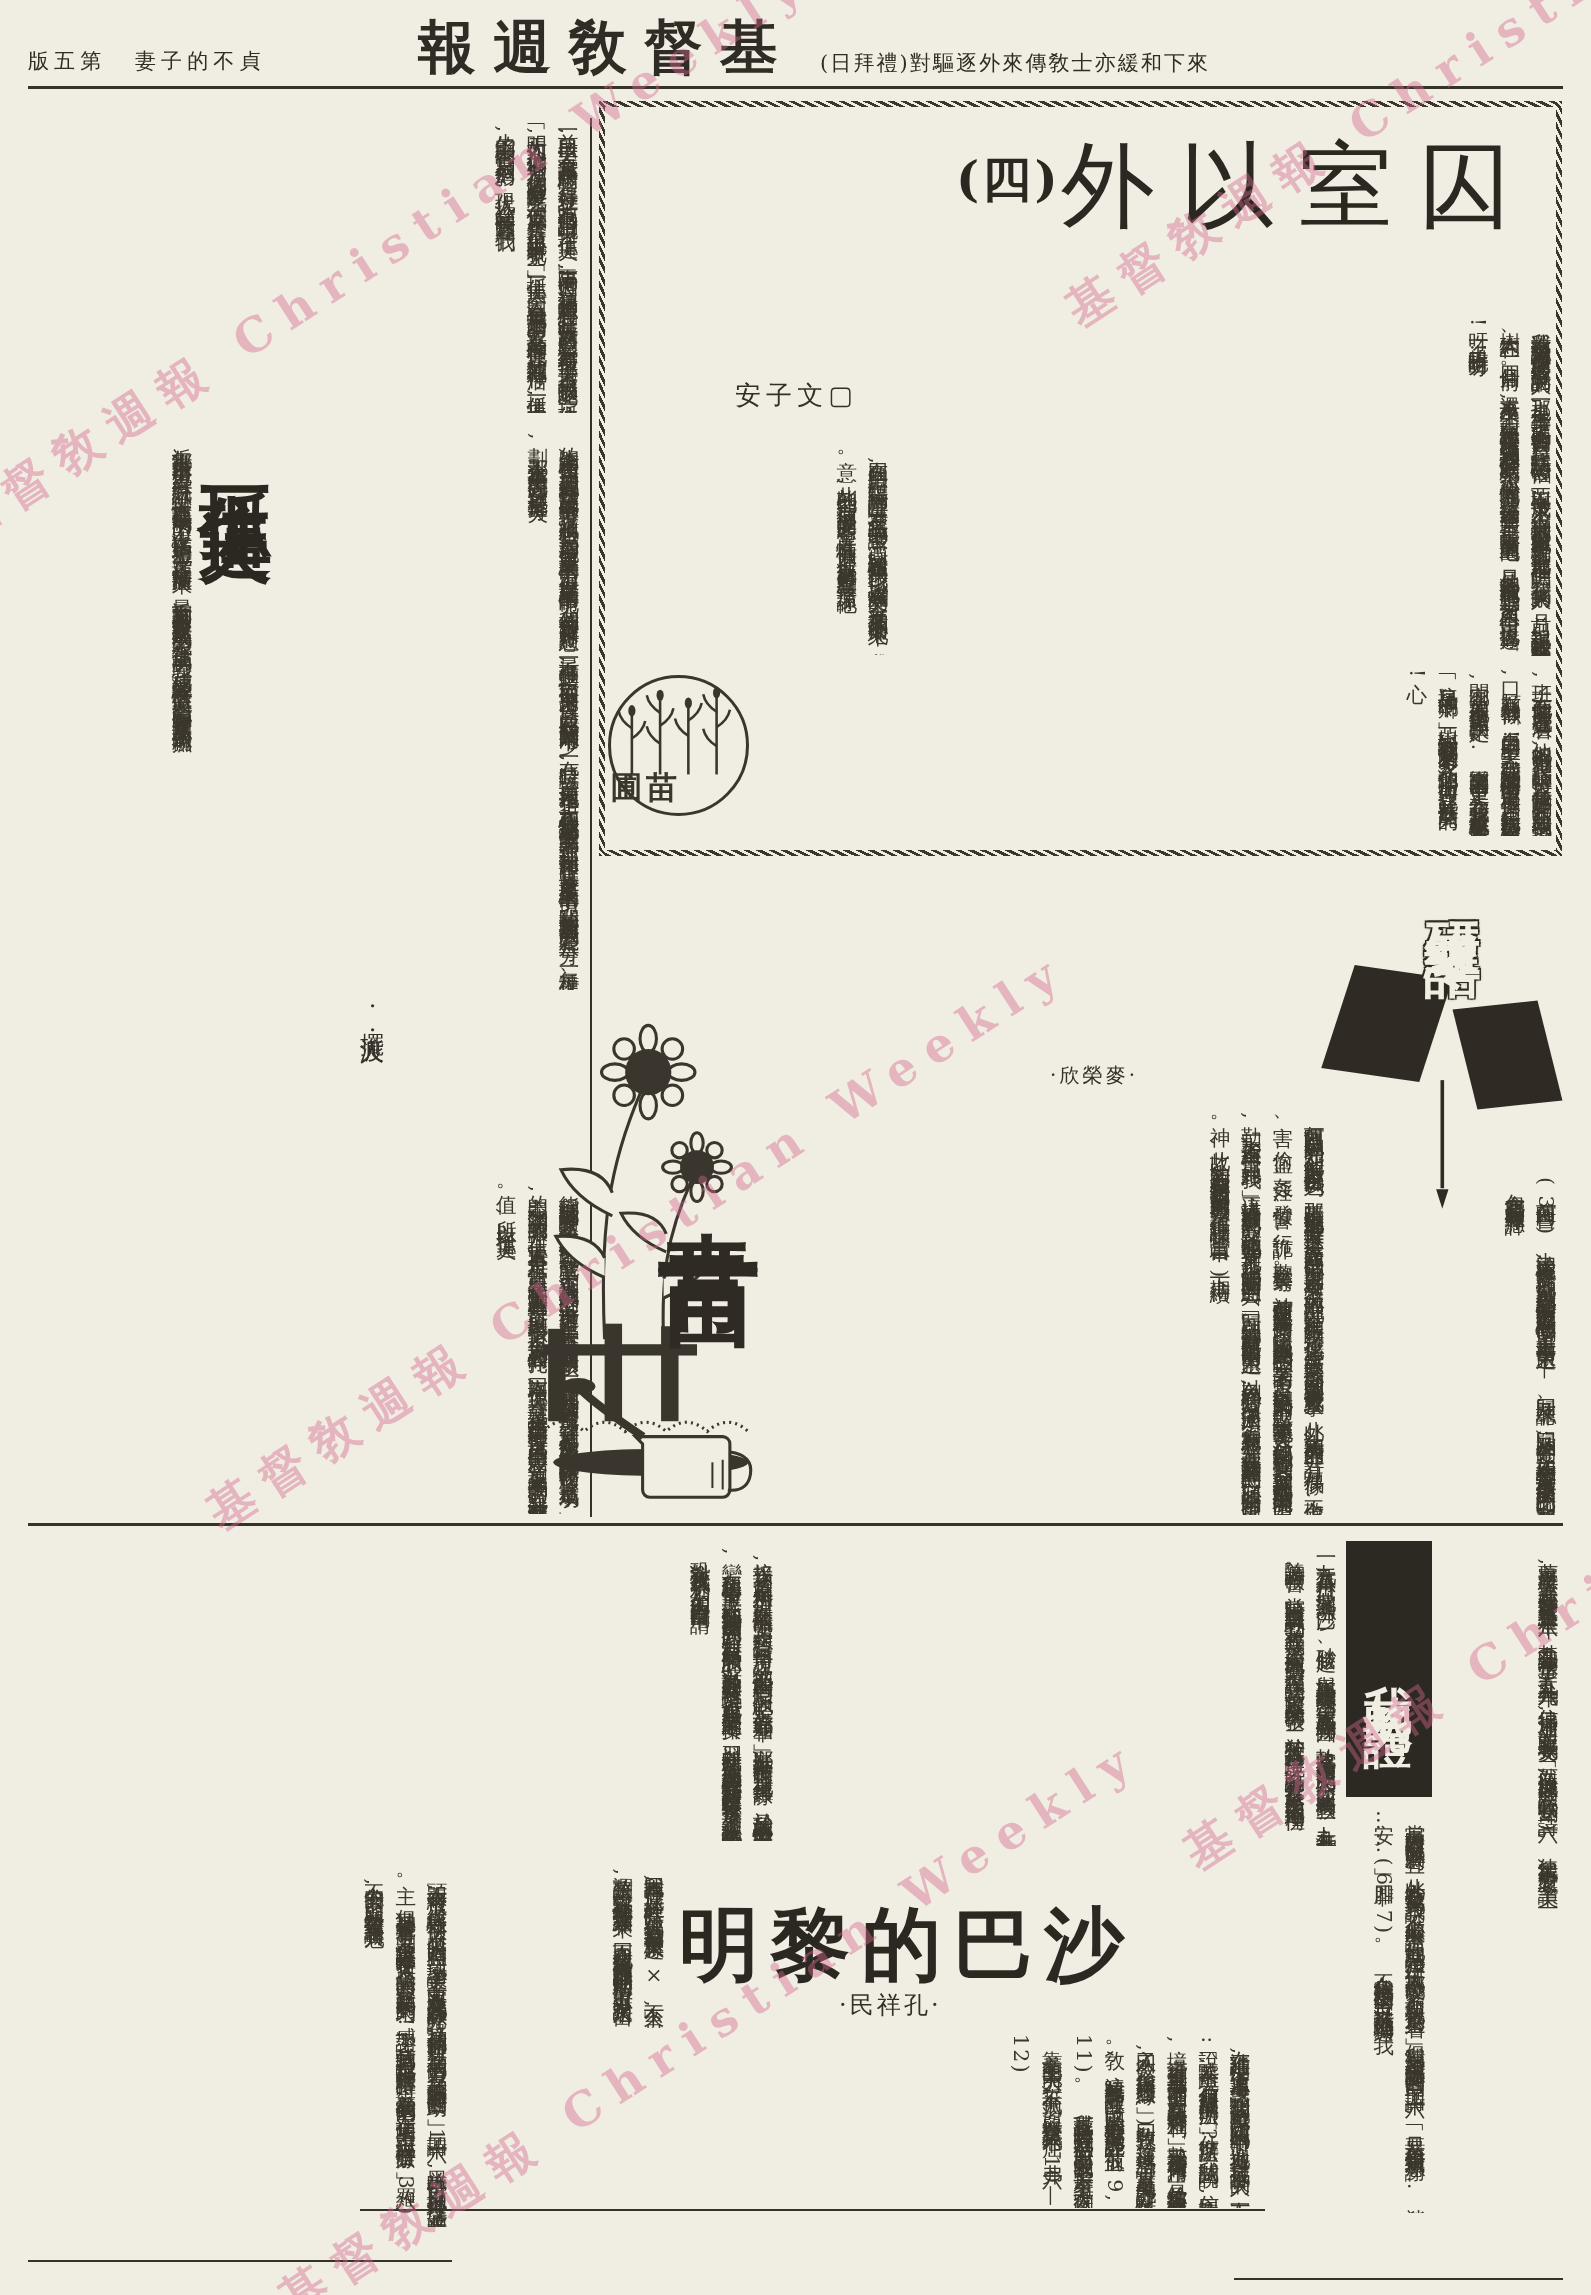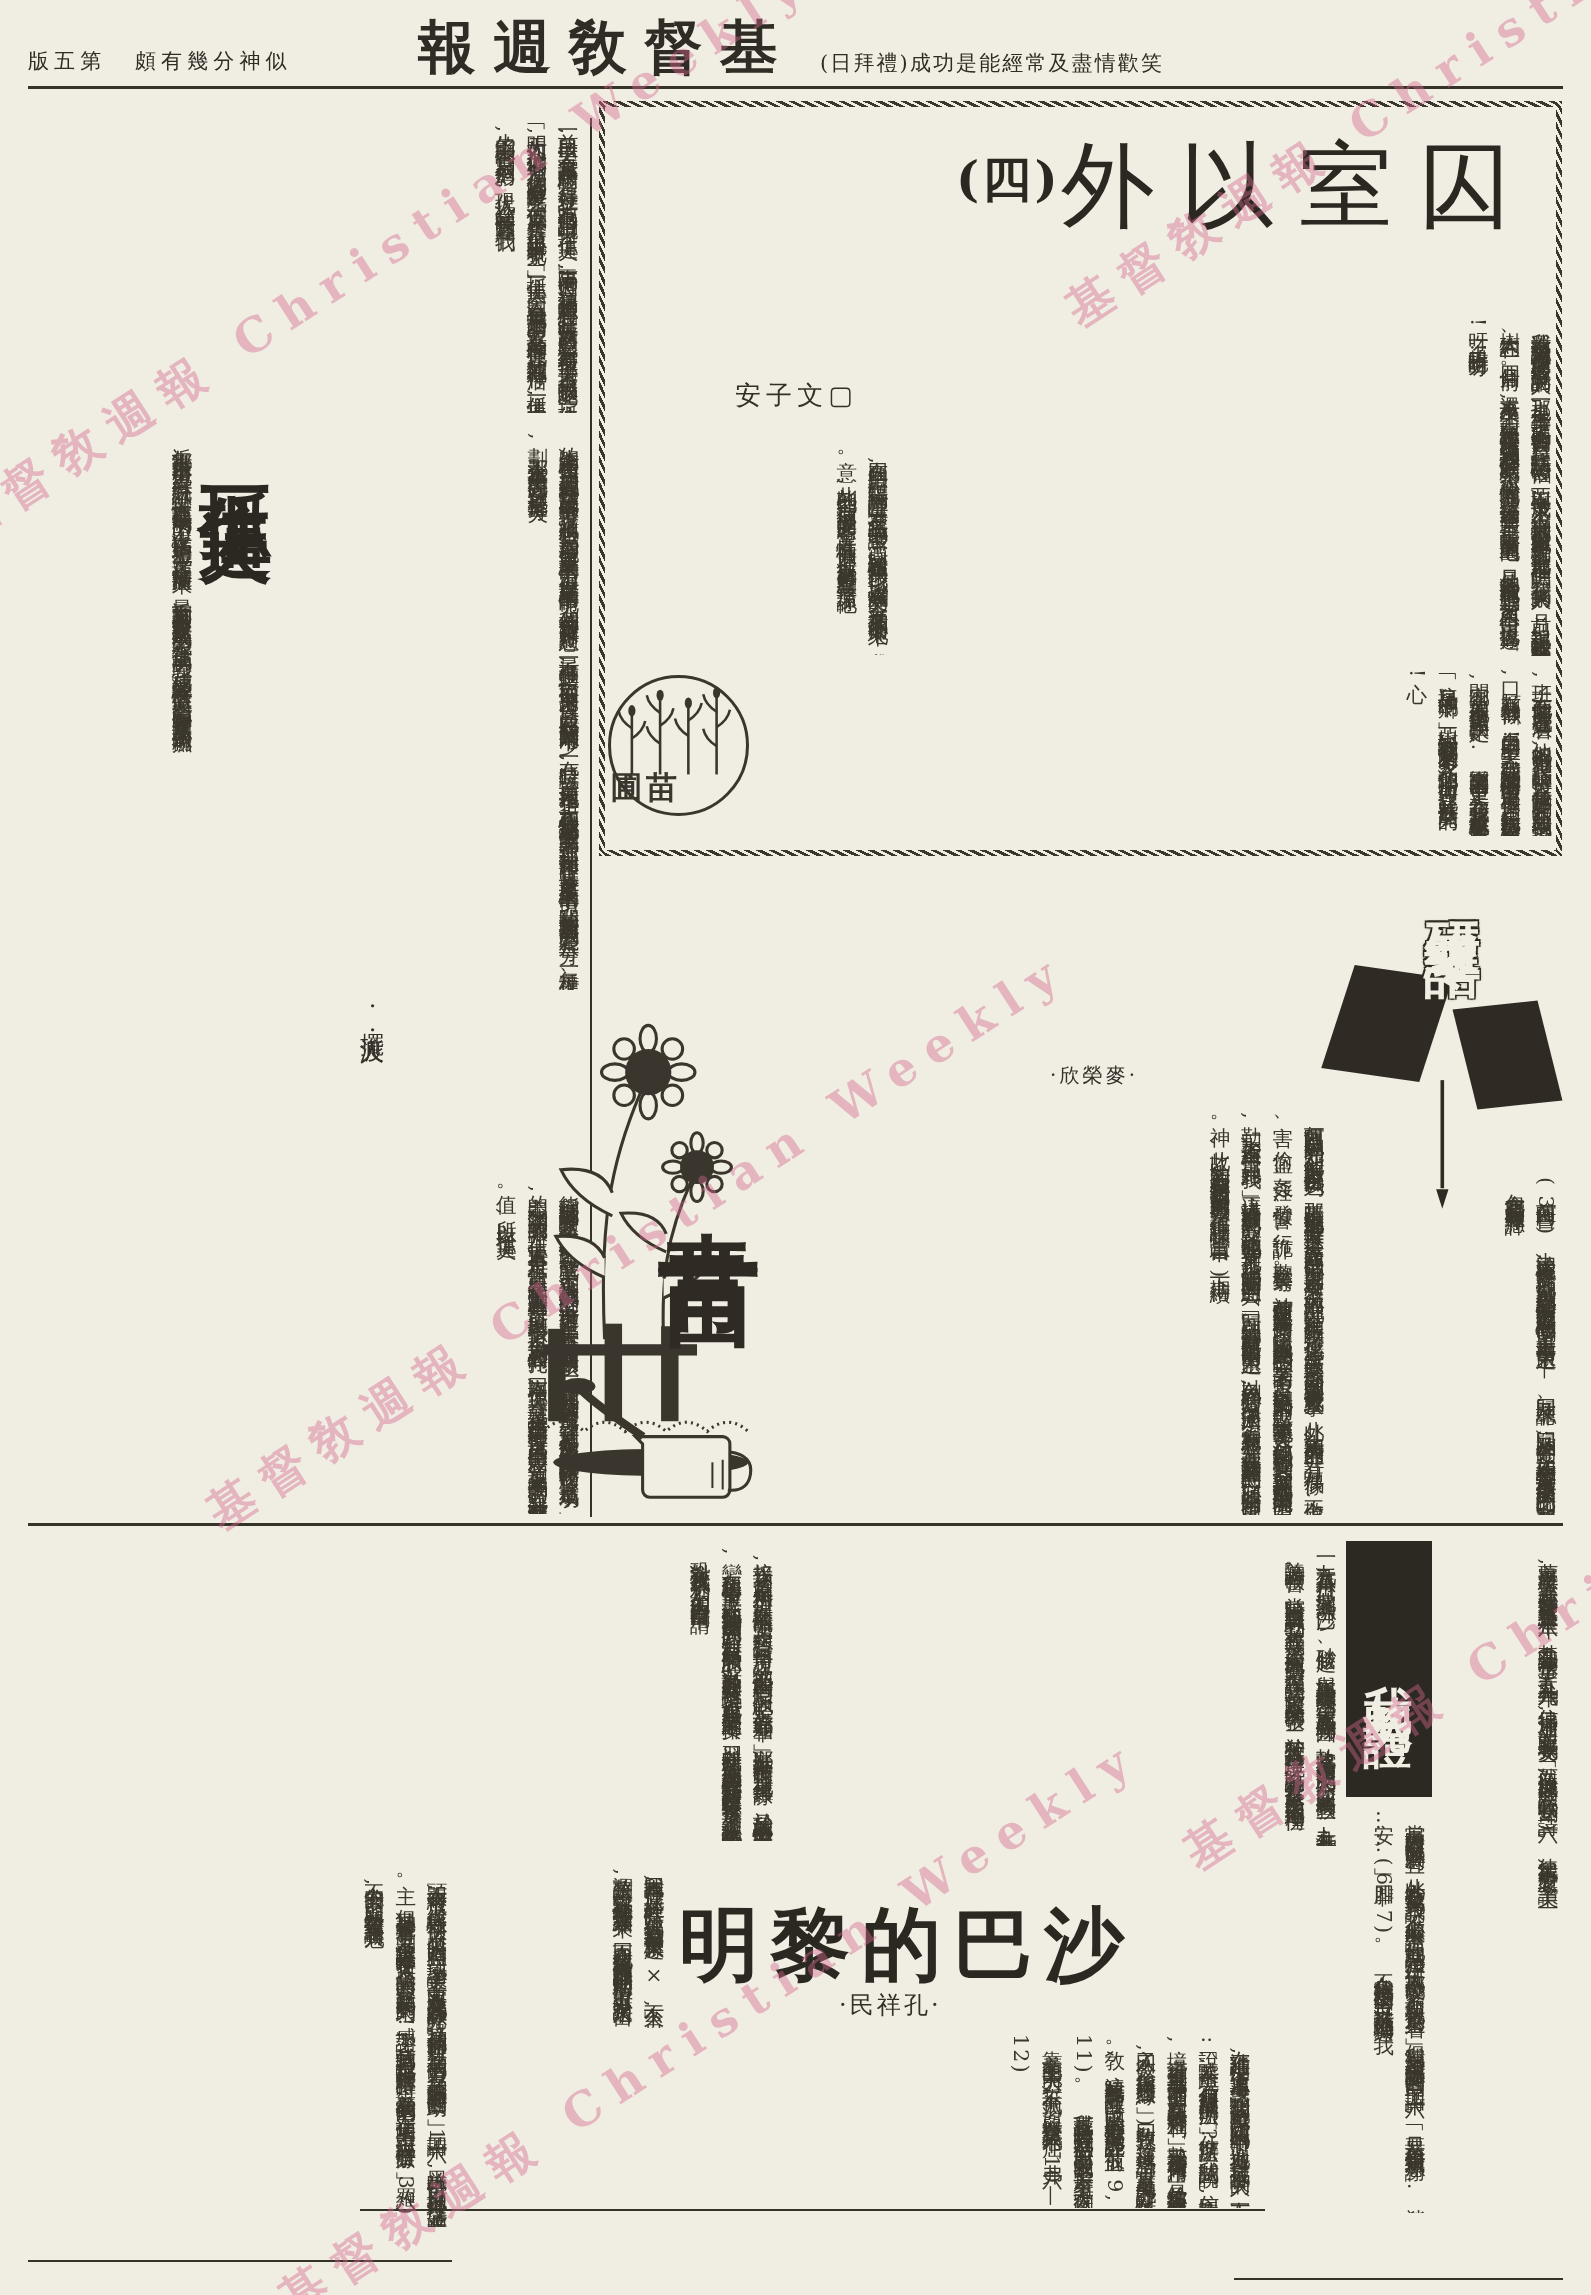--- a/index.html
+++ b/index.html
@@ -26,23 +26,23 @@
   .blklogo span{writing-mode:vertical-rl;color:#f0ede3;font-size:49px;font-weight:700;letter-spacing:11.3px;}
   .diamond{position:absolute;background:#2f2b24;transform:skew(-18deg,8deg);}
   .qm-big{font-size:102px;font-weight:700;color:#2f2b24;letter-spacing:15.4px;line-height:1;}
 </style>
 </head>
 <body>
 
 <div class="page">
 
   <div class="abs hdr-small" style="left:28px;top:47px;">版五第</div>
-  <div class="abs hdr-small" style="left:135px;top:47px;">頗有幾分神似</div>
+  <div class="abs hdr-small" style="left:135px;top:47px;">妻子的不貞</div>
   <div class="abs masthead" style="left:411px;top:9.3px;width:391px;text-align:center;">報週敎督基</div>
-  <div class="abs hdr-small" style="left:820px;top:49px;letter-spacing:2.1px;">(日拜禮)成功是能經常及盡情歡笑</div>
+  <div class="abs hdr-small" style="left:820px;top:49px;letter-spacing:2.1px;">(日拜禮)對驅逐外來傳敎士亦緩和下來</div>
   <div class="rule" style="left:28px;top:86px;width:1535px;height:3.1px;"></div>
 
   <div class="rule" style="left:590px;top:118px;width:1.5px;height:1399px;"></div>
 
   <div class="pbox" style="left:599px;top:101px;width:951px;height:743px;"></div>
   <div class="abs" style="left:956px;top:123px;white-space:nowrap;">
     <span class="ptitle-paren">(四)</span><span class="ptitle-main">外以室囚</span>
   </div>
   <div class="abs byline-h" style="left:735px;top:378px;">安子文▢</div>
   <div class="abs v body-t" style="left:897px;top:316px;width:659px;height:340px;">我還沒有認識過另一個像亞樹一般喜歡說話的人。那也是一件樂事,起碼不會有四目對望,瞎找話題的苦惱。亞樹五十幾歲人了,但終身刑期都不會短減他半點銳氣,他是那種不平則鳴,我行我素的人。月前,記得那天我靜候在接見室裏,第一次見亞樹大約在三、四個月前。還來不及坐下,亞樹急急從衣袋裏檢出一張經過細心摺叠好的紙張來,小心翼翼地展開,然後鋪平在桌面上,那是一幅廣東省的地圖。只見他的食指在地圖上飛動,忽東忽西,口裏也沒停過。「我的鄉下在這兒呀!上一耕田吃力呀!」</div>

